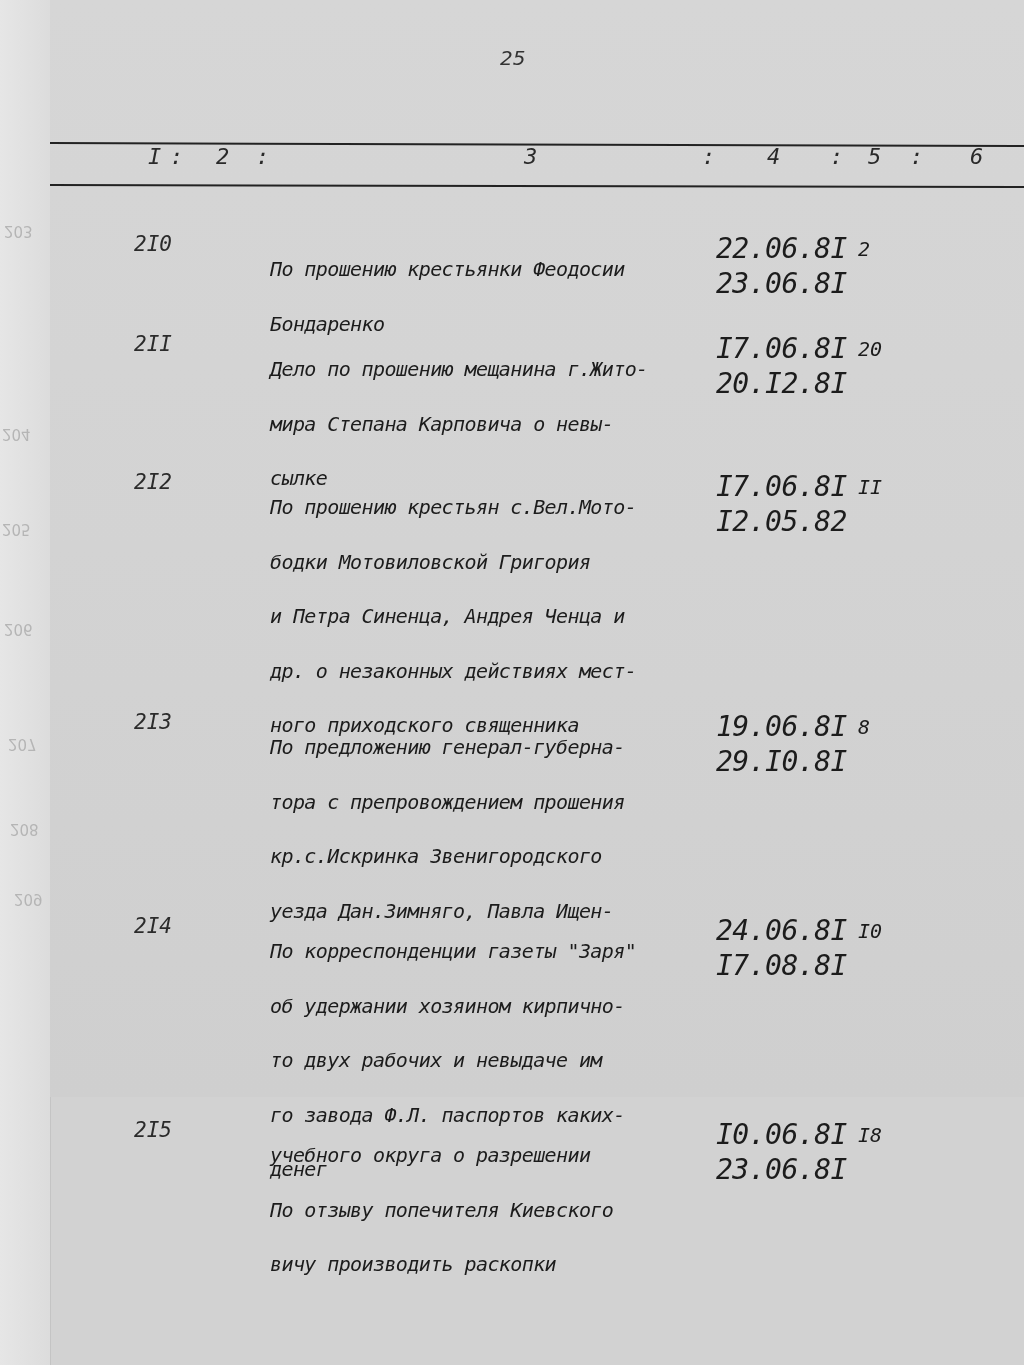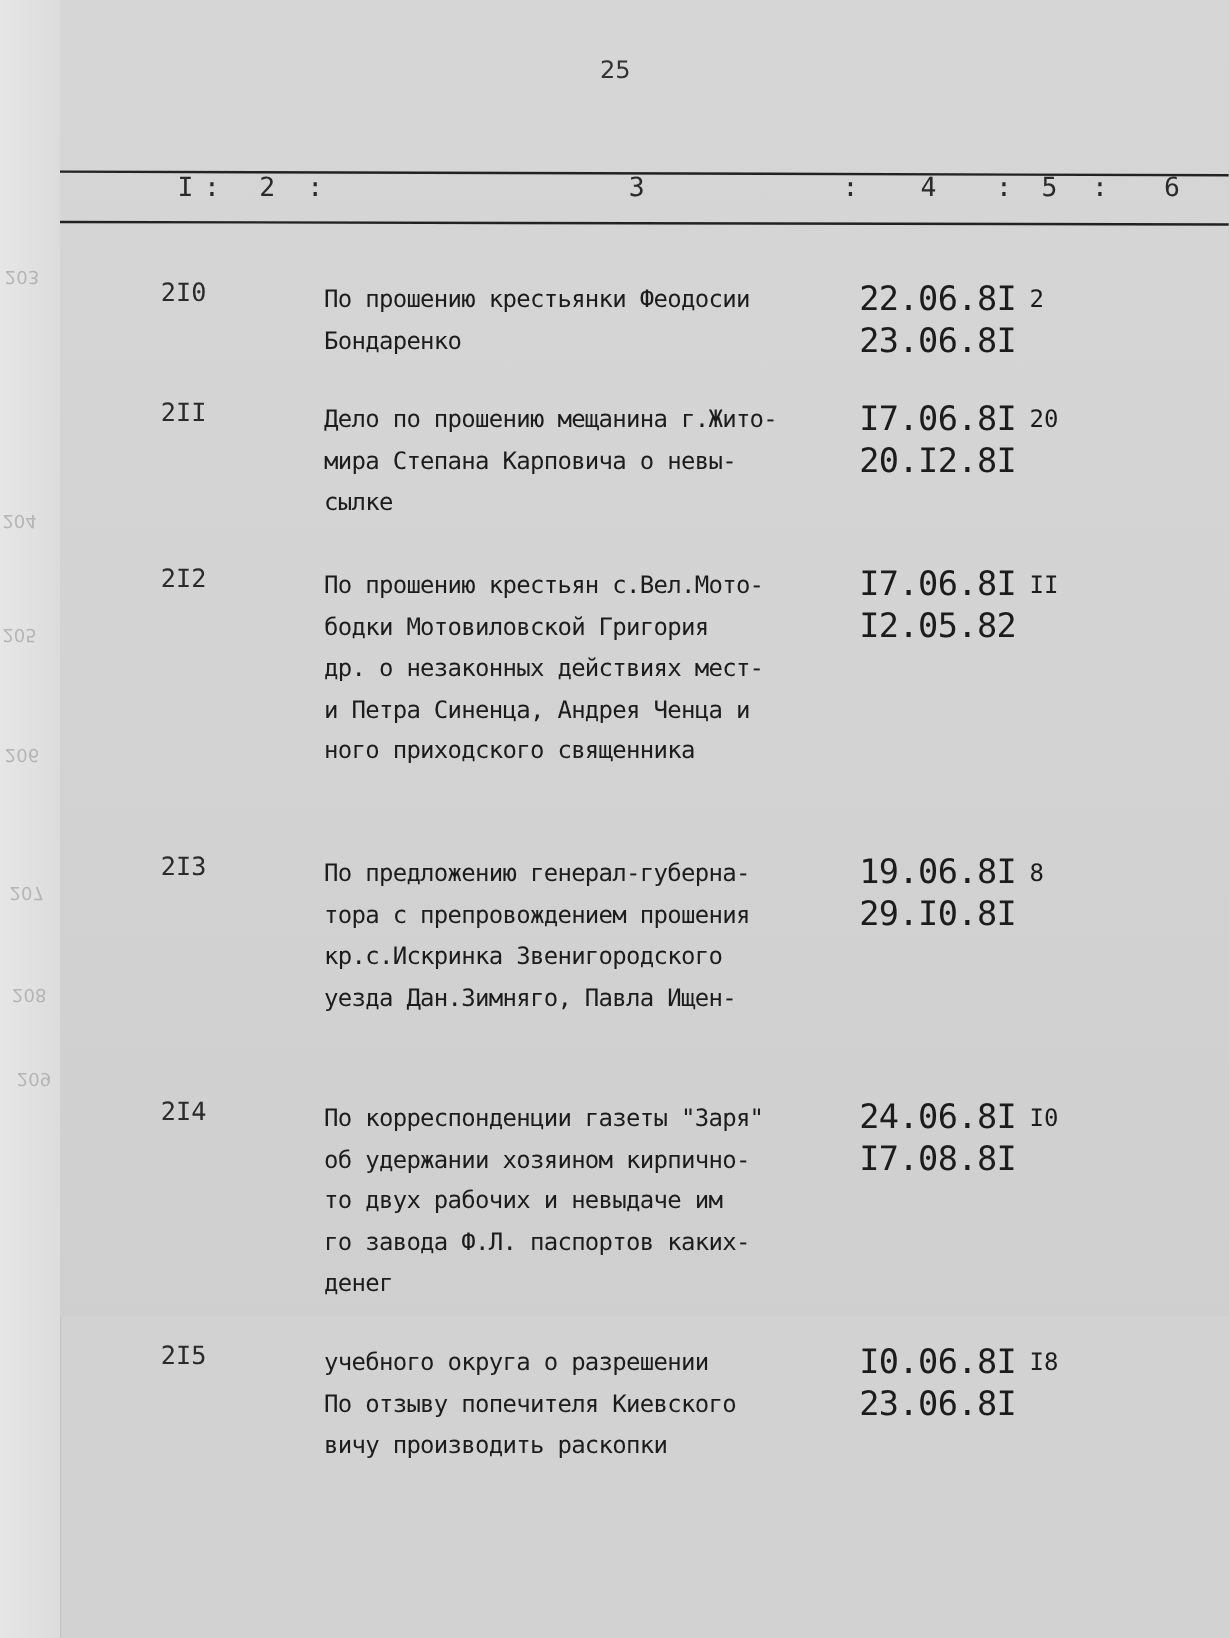--- a/index.html
+++ b/index.html
@@ -16,41 +16,42 @@
       border-right: 1px solid #c4c4c4;
     }
     .ghost-num {
       position: absolute; font-family: "DejaVu Sans", sans-serif;
       font-size: 15px; color: #b5b5b5;
       transform: scaleX(-1) rotate(180deg);
     }
     .page {
       position: absolute; left: 50px; top: 0; width: 974px; height: 1097px;
       background: linear-gradient(to bottom, #d6d6d6 0%, #d3d3d3 50%, #cfcfcf 100%);
+      font-style: italic;
     }
     .page-number {
       position: absolute; left: 450px; top: 46px;
       font-family: "DejaVu Sans", sans-serif; font-size: 20px; color: #333;
     }
     .rule {
       position: absolute; left: 0; height: 2px; background: #222; width: 974px;
     }
     .rule.top { top: 142px; transform: rotate(0.18deg); transform-origin: left; }
     .rule.bottom { top: 184px; transform: rotate(0.12deg); transform-origin: left; }
     .hdr { position: absolute; top: 144px; font-size: 22px; color: #2a2a2a; }
     .entry { position: absolute; left: 0; width: 974px; }
     .num {
       position: absolute; left: 84px; top: 0;
       font-size: 21px; color: #2b2b2b;
     }
     .title {
       position: absolute; left: 220px; top: 0; width: 450px;
       font-size: 20px; line-height: 34.5px; letter-spacing: -0.6px; color: #1c1c1c;
     }
-    .title span { display: block; white-space: nowrap; }
+    .title span { display: block; white-space: nowrap; margin-top: 20px; }
     .dates {
       position: absolute; left: 666px; top: 0;
       font-size: 28px; line-height: 34.5px; letter-spacing: -0.5px; color: #1c1c1c;
     }
     .dates span { display: block; }
     .sheets {
       position: absolute; left: 808px; top: 0;
       font-size: 20px; line-height: 34.5px; color: #1c1c1c;
     }
   </style>
@@ -112,22 +113,22 @@
       <span>20.I2.8I</span>
     </div>
     <span class="sheets">20</span>
   </div>
 
   <div class="entry" style="top:470px;">
     <span class="num">2I2</span>
     <div class="title">
       <span>По прошению крестьян с.Вел.Мото-</span>
       <span>бодки Мотовиловской Григория</span>
+      <span>и Петра Синенца, Андрея Ченца и</span>
       <span>др. о незаконных действиях мест-</span>
-      <span>и Петра Синенца, Андрея Ченца и</span>
       <span>ного приходского священника</span>
     </div>
     <div class="dates">
       <span>I7.06.8I</span>
       <span>I2.05.82</span>
     </div>
     <span class="sheets">II</span>
   </div>
 
   <div class="entry" style="top:710px;">

